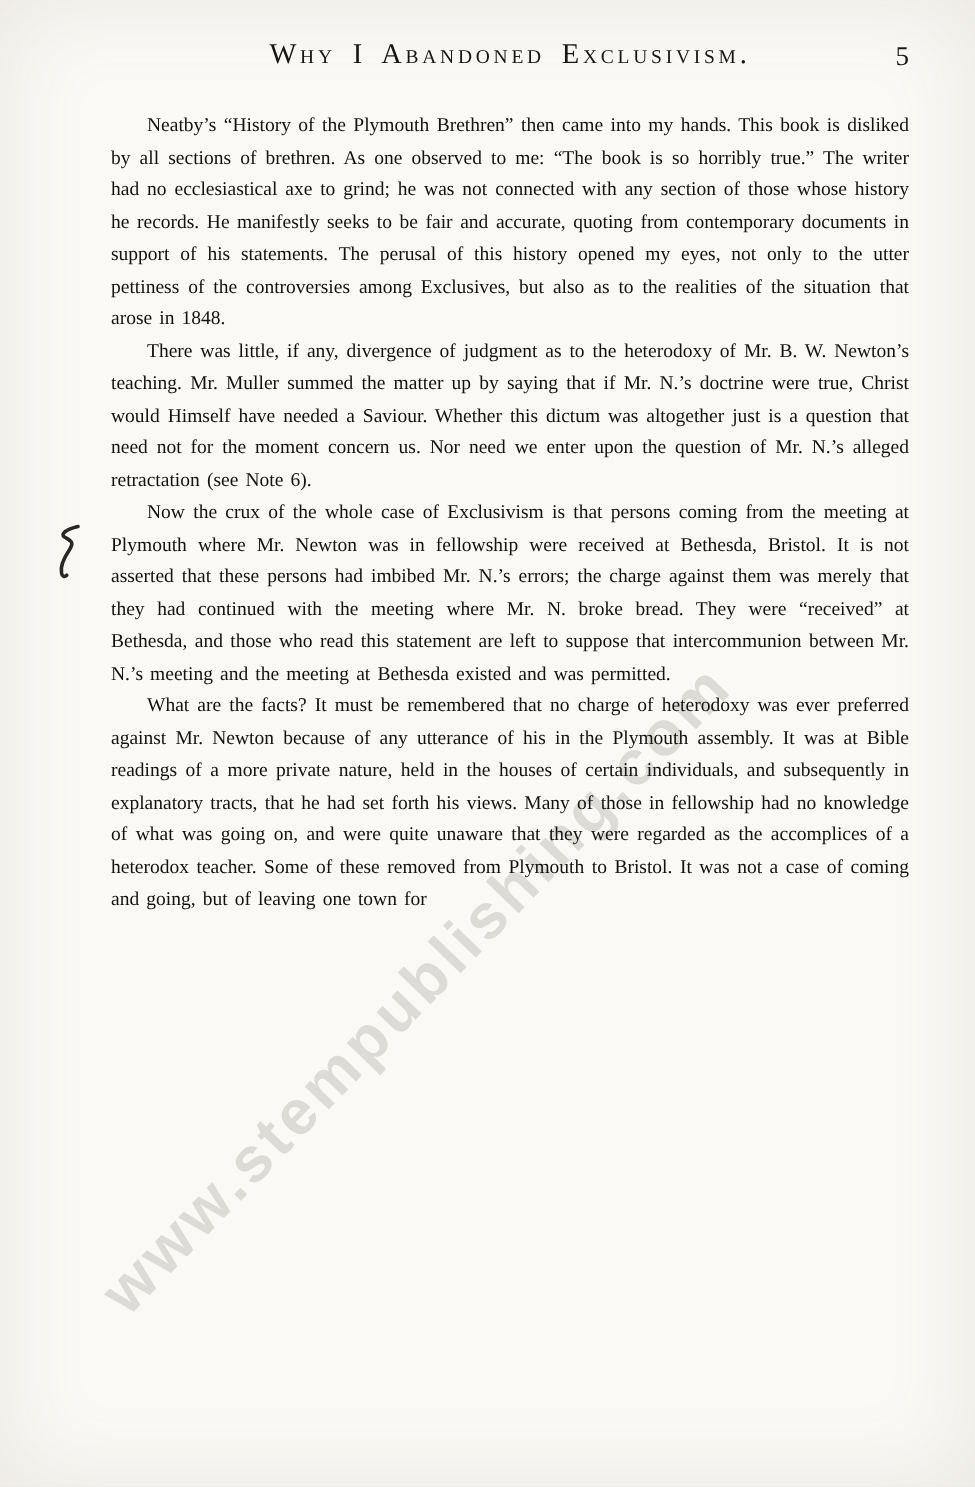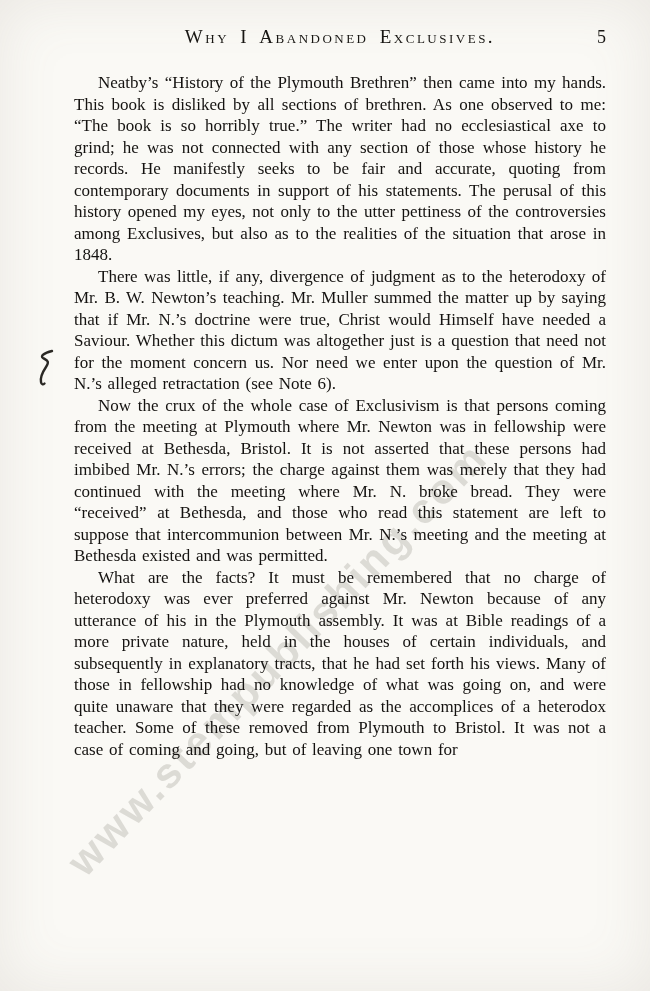--- a/index.html
+++ b/index.html
@@ -41,21 +41,21 @@
     position: absolute;
     right: 0;
     top: 1px;
     font-size: 18px;
     color: #181613;
   }
   .body-text p {
     margin: 0;
     text-indent: 24px;
     text-align: justify;
-    font-size: 17px;
+    font-size: 13px;
     line-height: 21.5px;
     word-spacing: 1.5px;
     color: #141210;
   }
   .margin-mark {
     position: absolute;
     left: 32px;
     top: 348px;
     width: 26px;
     height: 40px;
@@ -78,21 +78,21 @@
 </head>
 <body>
 
 <div class="page">
 
   <div class="watermark">www.stempublishing.com</div>
 
   <div class="content">
 
     <div class="running-header">
-      <span class="header-title">Why I Abandoned Exclusives.</span>
+      <span class="header-title">Why I Abandoned Exclusivism.</span>
       <span class="page-number">5</span>
     </div>
 
     <div class="body-text">
       <p>Neatby’s “History of the Plymouth Brethren” then came into my hands.  This book is disliked by all sections of brethren.  As one observed to me: “The book is so horribly true.”  The writer had no ecclesiastical axe to grind; he was not connected with any section of those whose history he records.  He manifestly seeks to be fair and accurate, quoting from contemporary documents in support of his statements.  The perusal of this history opened my eyes, not only to the utter pettiness of the controversies among Exclusives, but also as to the realities of the situation that arose in 1848.</p>
       <p>There was little, if any, divergence of judgment as to the heterodoxy of Mr. B. W. Newton’s teaching.  Mr. Muller summed the matter up by saying that if Mr. N.’s doctrine were true, Christ would Himself have needed a Saviour.  Whether this dictum was altogether just is a question that need not for the moment concern us.  Nor need we enter upon the question of Mr. N.’s alleged retractation (see Note 6).</p>
       <p>Now the crux of the whole case of Exclusivism is that persons coming from the meeting at Plymouth where Mr. Newton was in fellowship were received at Bethesda, Bristol.  It is not asserted that these persons had imbibed Mr. N.’s errors; the charge against them was merely that they had continued with the meeting where Mr. N. broke bread.  They were “received” at Bethesda, and those who read this statement are left to suppose that intercommunion between Mr. N.’s meeting and the meeting at Bethesda existed and was permitted.</p>
       <p>What are the facts?  It must be remembered that no charge of heterodoxy was ever preferred against Mr. Newton because of any utterance of his in the Plymouth assembly.  It was at Bible readings of a more private nature, held in the houses of certain individuals, and subsequently in explanatory tracts, that he had set forth his views.  Many of those in fellowship had no knowledge of what was going on, and were quite unaware that they were regarded as the accomplices of a heterodox teacher.  Some of these removed from Plymouth to Bristol.  It was not a case of coming and going, but of leaving one town for</p>
     </div>
 

